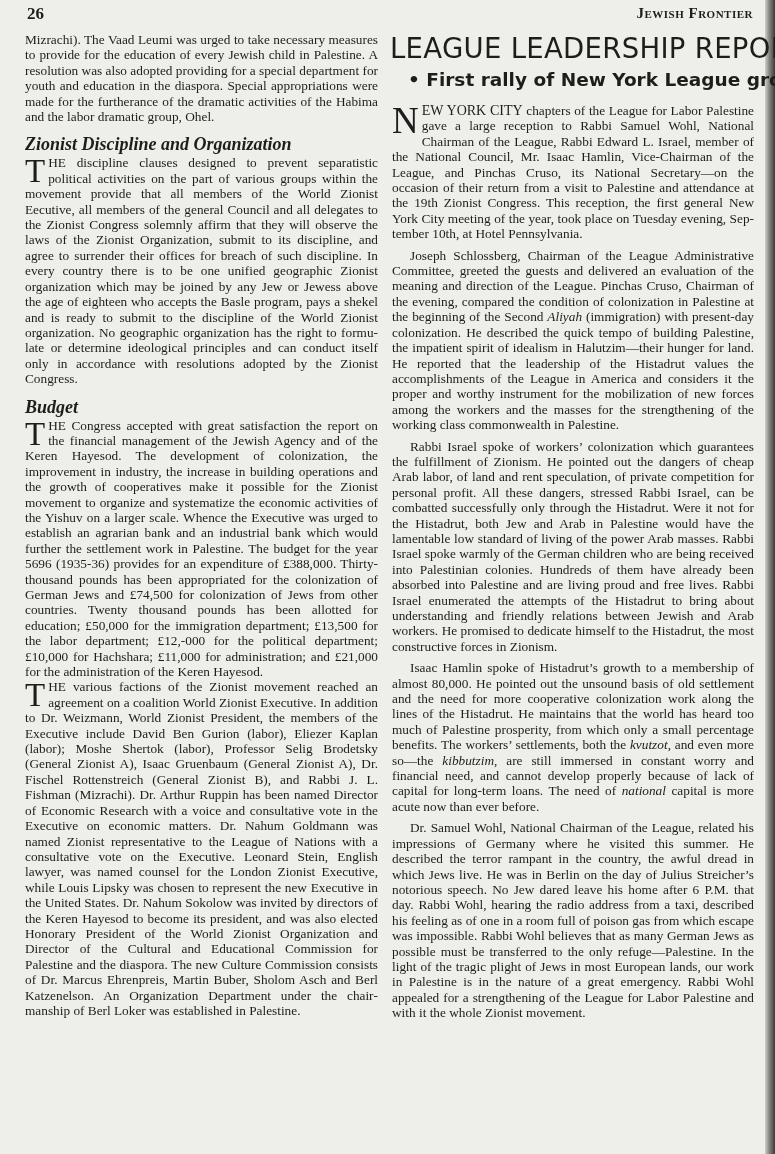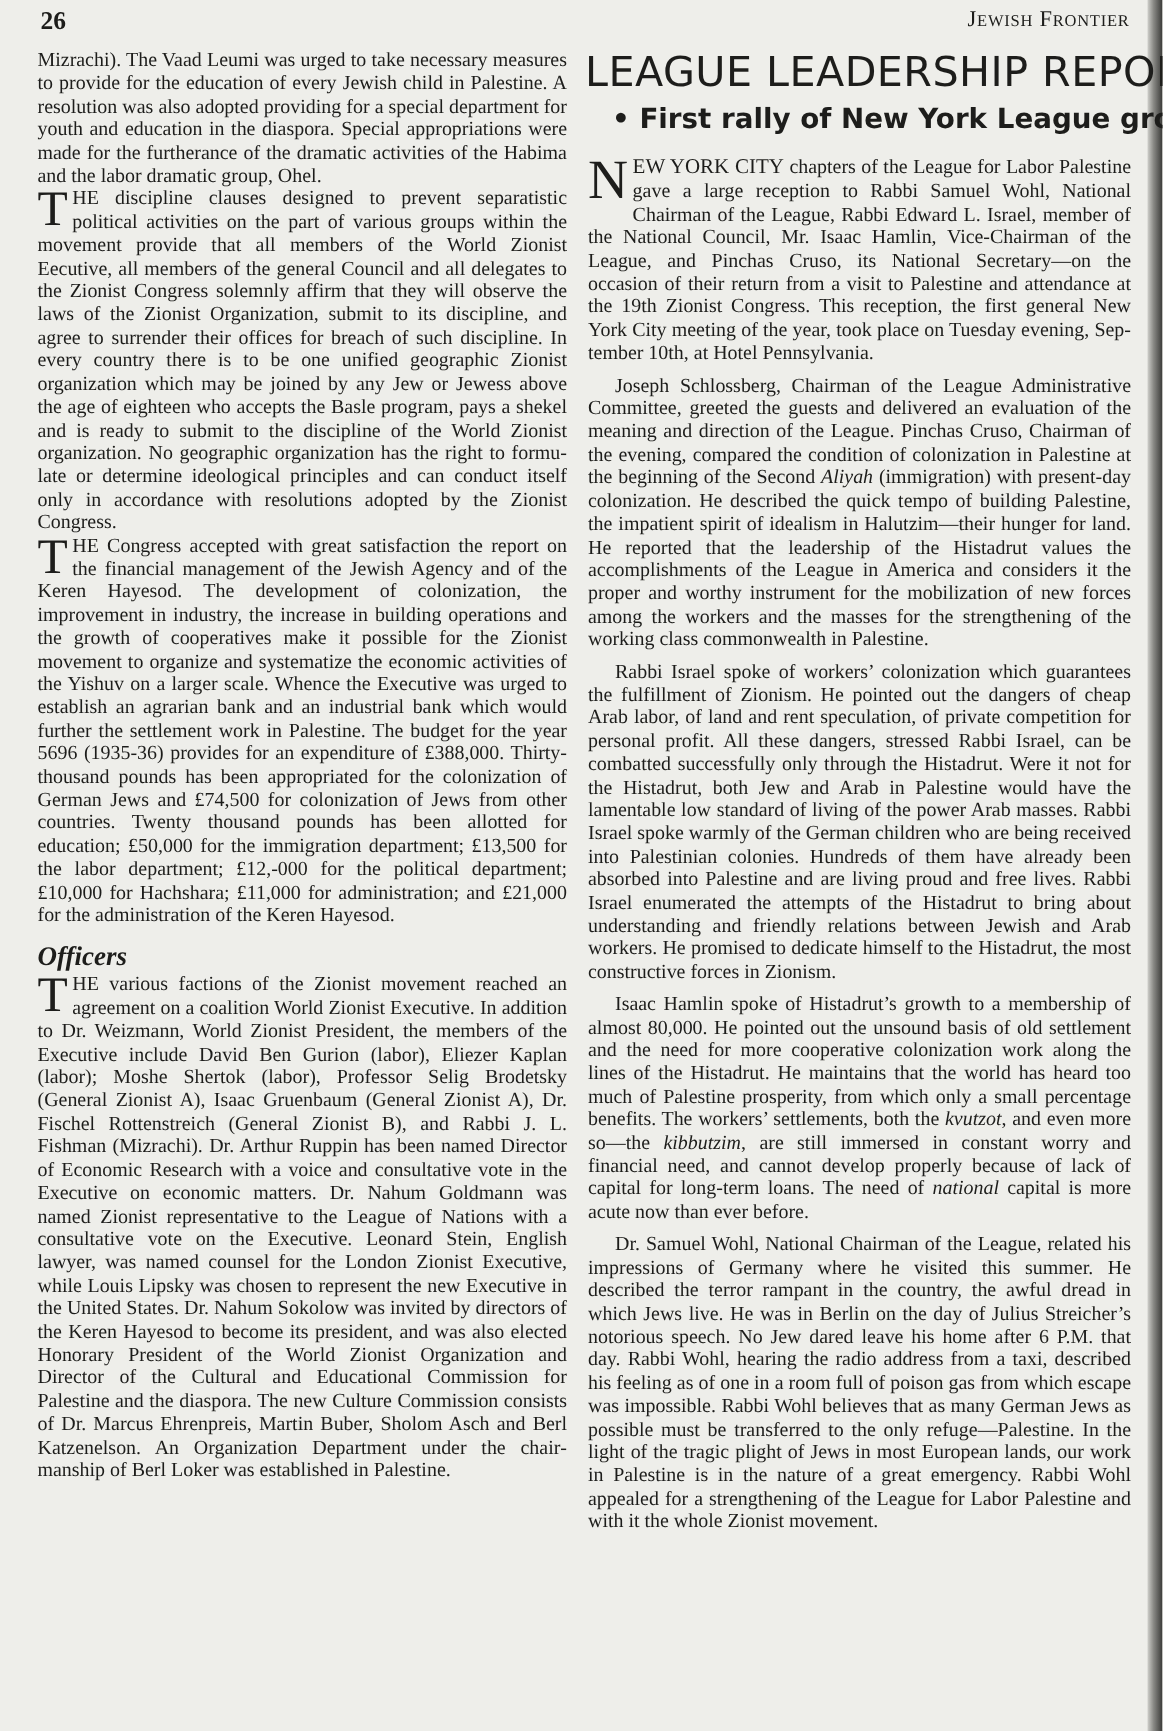--- a/index.html
+++ b/index.html
@@ -13,21 +13,21 @@
   .gutter {
     position: absolute; top: 0; right: 0; width: 10px; height: 1154px;
     background: linear-gradient(to right, #cfcfcb 0%, #8a8a86 40%, #3a3a38 100%);
   }
   .page-number {
     position: absolute; left: 27px; top: 4px;
     font-size: 17px; font-weight: bold;
   }
   .running-head {
     position: absolute; right: 22px; top: 5px;
-    font-size: 15px; font-weight: normal; letter-spacing: 0.5px;
+    font-size: 15px; font-weight: bold; letter-spacing: 0.5px;
     font-variant: small-caps;
   }
   .col {
     position: absolute; top: 32px;
     font-size: 13.3px; line-height: 15.4px;
     text-align: justify; hyphens: manual;
   }
   .col-left { left: 25px; width: 353px; }
   .col-right { left: 392px; width: 362px; top: 33px; }
   .col p { margin: 0; }
@@ -61,29 +61,30 @@
 
 <div class="gutter"></div>
 
 <div class="page-number">26</div>
 <div class="running-head">Jewish Frontier</div>
 
 <div class="col col-left">
   <p>Mizrachi). The Vaad Leumi was urged to take necessary measures to provide for the education of every Jewish child in Palestine. A resolution was also adopted providing for a special department for youth and education in the dia­spora. Special appropriations were made for the further­ance of the dramatic activities of the Habima and the labor dramatic group, Ohel.</p>
 
   <div>
+    <div class="section-head">Zionist Discipline and Organization</div>
     <p><span class="dropcap">T</span><span>HE discipline clauses designed to prevent separatistic political activities on the part of various groups within the movement provide that all members of the World Zion­ist Eecutive, all members of the general Council and all delegates to the Zionist Congress solemnly affirm that they will observe the laws of the Zionist Organization, submit to its discipline, and agree to surrender their offices for breach of such discipline. In every country there is to be one unified geographic Zionist organization which may be joined by any Jew or Jewess above the age of eighteen who accepts the Basle program, pays a shekel and is ready to submit to the discipline of the World Zionist organiza­tion. No geographic organization has the right to formu­late or determine ideological principles and can conduct itself only in accordance with resolutions adopted by the Zionist Congress.</span></p>
   </div>
 
   <div>
+    <div class="section-head">Budget</div>
     <p><span class="dropcap">T</span><span>HE Congress accepted with great satisfaction the report on the financial management of the Jewish Agency and of the Keren Hayesod. The development of coloni­zation, the improvement in industry, the increase in build­ing operations and the growth of cooperatives make it possible for the Zionist movement to organize and system­atize the economic activities of the Yishuv on a larger scale. Whence the Executive was urged to establish an agrarian bank and an industrial bank which would further the settlement work in Palestine. The budget for the year 5696 (1935-36) provides for an expenditure of £388,000. Thirty-thousand pounds has been appropriated for the col­onization of German Jews and £74,500 for colonization of Jews from other countries. Twenty thousand pounds has been allotted for education; £50,000 for the immigra­tion department; £13,500 for the labor department; £12,-000 for the political department; £10,000 for Hachshara; £11,000 for administration; and £21,000 for the adminis­tration of the Keren Hayesod.</span></p>
   </div>
 
   <div>
-    <div class="section-head">Officers</div>
     <p><span class="dropcap">T</span><span>HE various factions of the Zionist movement reached an agreement on a coalition World Zionist Executive. In addition to Dr. Weizmann, World Zionist President, the members of the Executive include David Ben Gurion (la­bor), Eliezer Kaplan (labor); Moshe Shertok (labor), Professor Selig Brodetsky (General Zionist A), Isaac Gru­enbaum (General Zionist A), Dr. Fischel Rottenstreich (General Zionist B), and Rabbi J. L. Fishman (Mizrachi). Dr. Arthur Ruppin has been named Director of Economic Research with a voice and consultative vote in the Execu­tive on economic matters. Dr. Nahum Goldmann was named Zionist representative to the League of Nations with a consultative vote on the Executive. Leonard Stein, English lawyer, was named counsel for the London Zionist Executive, while Louis Lipsky was chosen to represent the new Executive in the United States. Dr. Nahum Sokolow was invited by directors of the Keren Hayesod to become its president, and was also elected Honorary President of the World Zionist Organization and Director of the Cul­tural and Educational Commission for Palestine and the diaspora. The new Culture Commission consists of Dr. Marcus Ehrenpreis, Martin Buber, Sholom Asch and Berl Katzenelson. An Organization Department under the chair­manship of Berl Loker was established in Palestine.</span></p>
   </div>
 </div>
 
 <div class="col col-right">
   <div class="headline">LEAGUE LEADERSHIP REPORTS</div>
   <div class="subhead">• First rally of New York League groups</div>
 
   <p><span class="dropcap dropcap-right">N</span><span class="smallcaps-lead">EW YORK CITY</span><span> chapters of the League for Labor Palestine gave a large reception to Rabbi Samuel Wohl, National Chairman of the League, Rabbi Ed­ward L. Israel, member of the National Council, Mr. Isaac Hamlin, Vice-Chairman of the League, and Pinchas Cruso, its National Secretary—on the occasion of their return from a visit to Palestine and attendance at the 19th Zionist Con­gress. This reception, the first general New York City meeting of the year, took place on Tuesday evening, Sep­tember 10th, at Hotel Pennsylvania.</span></p>
 

